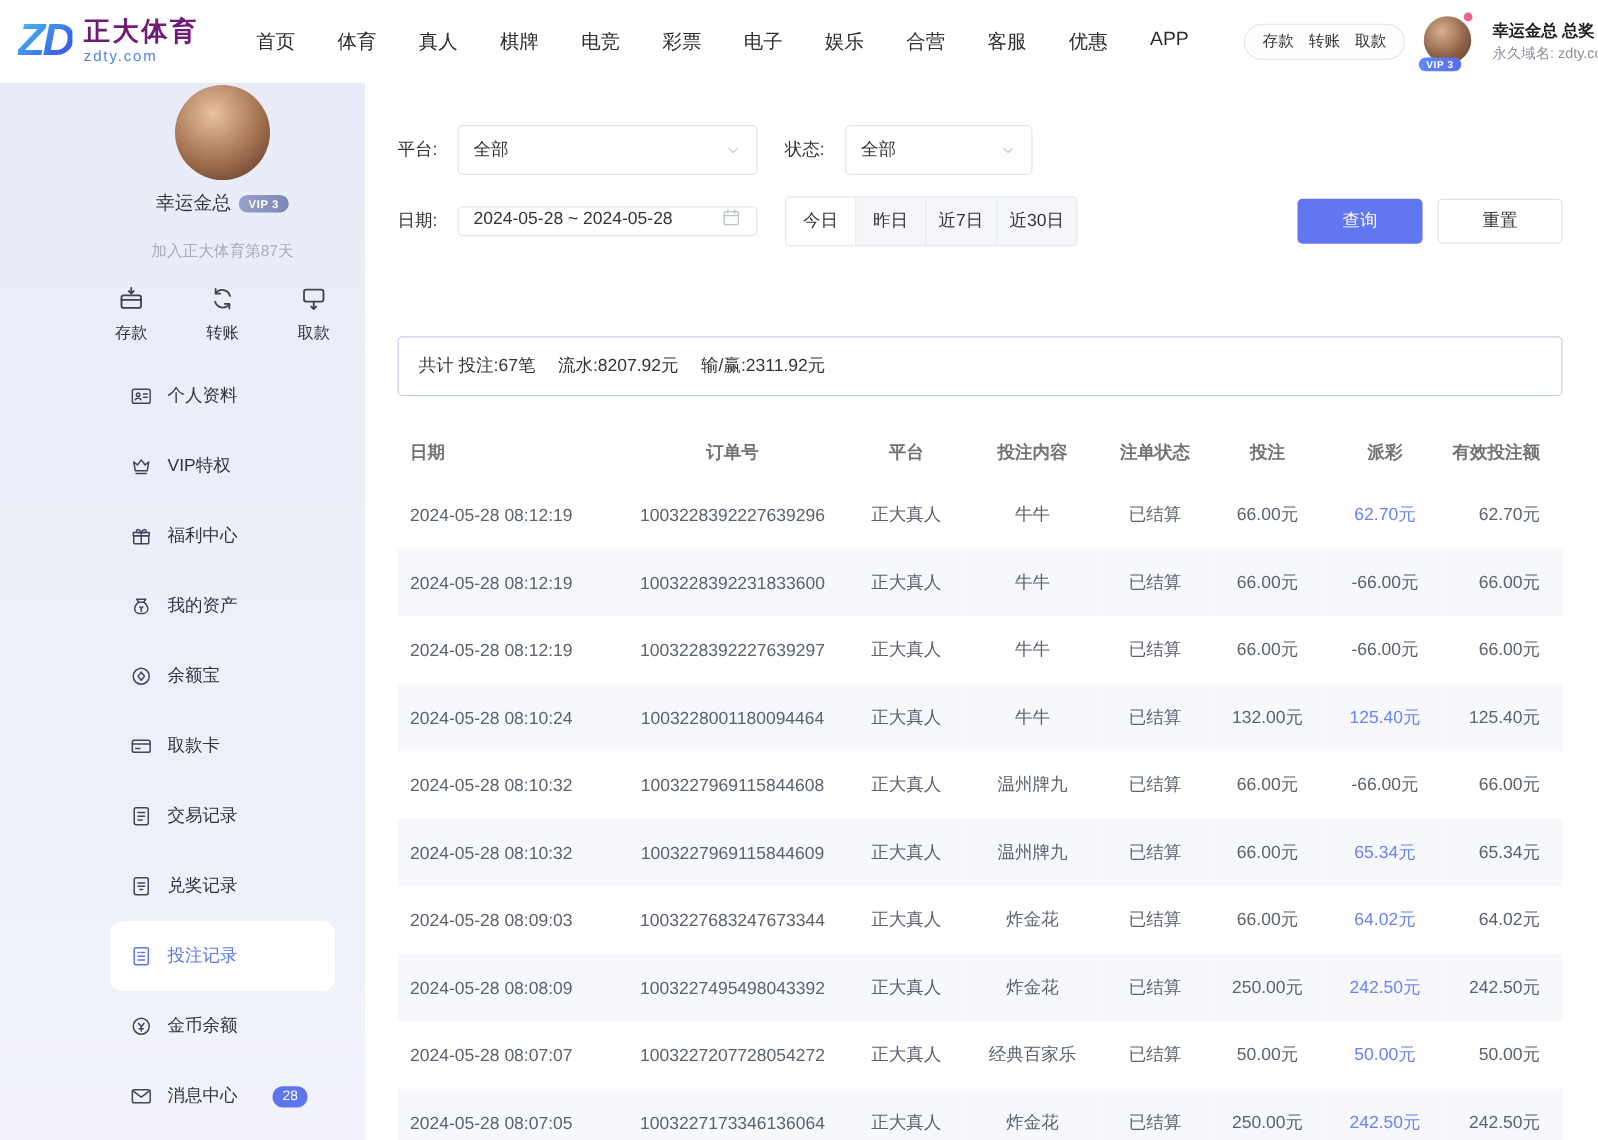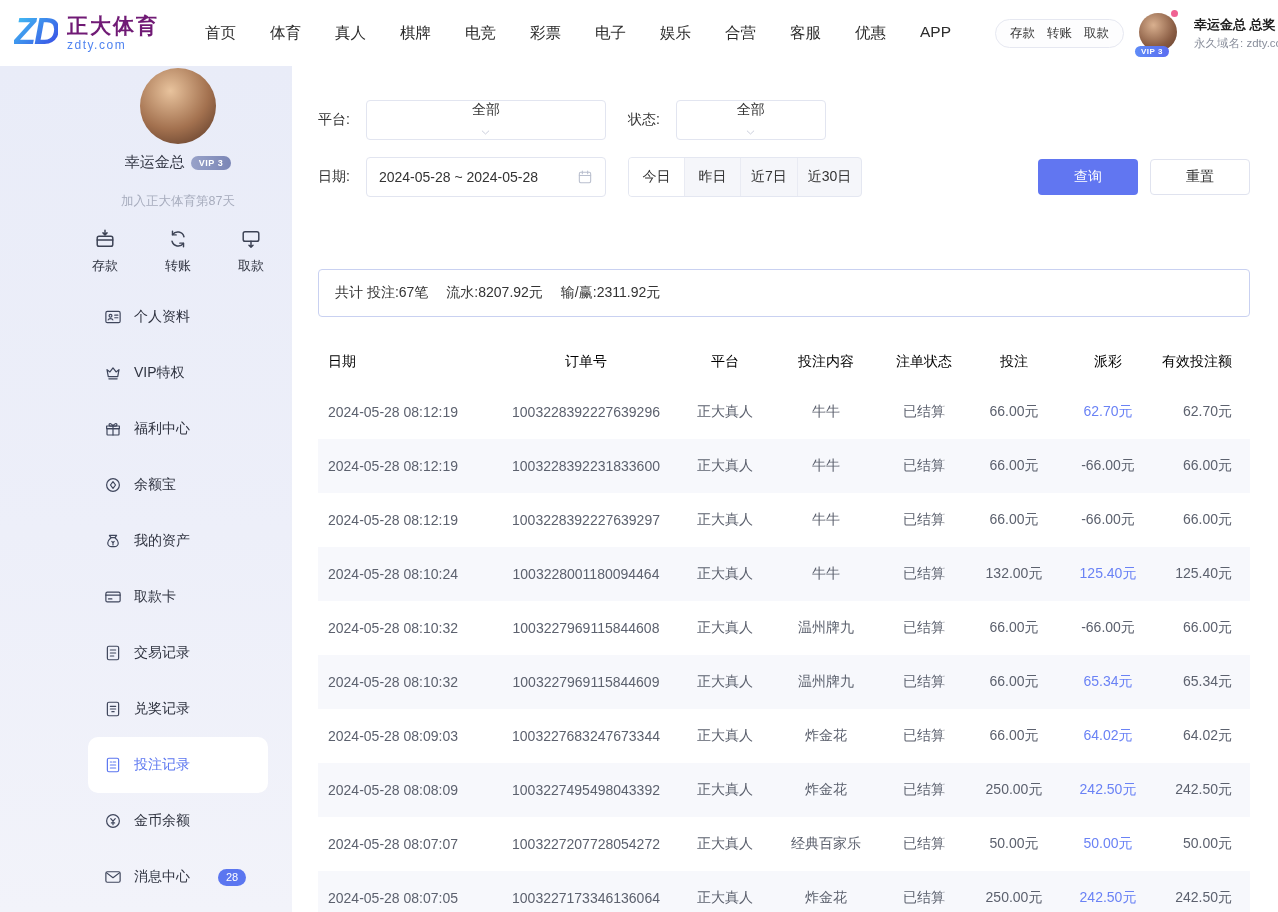--- a/index.html
+++ b/index.html
@@ -65,43 +65,43 @@
   .menu-badge{margin-left:16px;background:var(--badge-blue);color:#fff;font-size:11px;
     line-height:1;padding:3px 8px;border-radius:9px;}
 
   
   .main{flex:1;padding:34px 28px 0 26px;background:#fff;overflow:hidden;}
   .filter-row{display:flex;align-items:center;}
   .filter-row + .filter-row{margin-top:17px;}
   .f-label{font-size:14px;color:#333;margin-right:16px;white-space:nowrap;}
   .select{width:240px;height:40px;border:1px solid #e2e5f0;border-radius:4px;display:flex;
     align-items:center;justify-content:space-between;padding:0 12px;font-size:14px;color:#333;
-    cursor:pointer;background:#fff;flex-direction:column;}
+    cursor:pointer;background:#fff;}
   .select.small{width:150px;}
   .chevron{width:13px;height:13px;color:#c3c7d6;}
   .gap22{margin-left:22px;}
-  .date-input{width:240px;height:40px;border:1px solid #e2e5f0;border-radius:4px;display:flex;
-    align-items:center;justify-content:space-between;padding:0 12px;font-size:14px;color:#333;
+  .date-input{width:240px;height:24px;border:1px solid #e2e5f0;border-radius:4px;display:flex;
+    align-items:flex-start;justify-content:space-between;padding:0 12px;font-size:14px;color:#333;
     cursor:text;background:#fff;}
   .cal-icon{width:16px;height:16px;color:#b9bfce;}
   .segmented{display:flex;height:40px;border:1px solid #e4e7f1;border-radius:4px;overflow:hidden;
     margin-left:22px;background:#f5f6fa;}
   .segment{min-width:56px;padding:0 10px;display:flex;align-items:center;justify-content:center;
     font-size:14px;color:#333;cursor:pointer;border-right:1px solid #e9ebf3;white-space:nowrap;}
   .segment:last-child{border-right:none;}
   .segment.active{background:#fff;}
   .filter-buttons{margin-left:auto;display:flex;gap:12px;}
   .btn{width:100px;height:36px;border-radius:4px;font-size:14px;cursor:pointer;display:flex;
     align-items:center;justify-content:center;font-family:inherit;}
   .btn-primary{background:var(--accent);color:#fff;border:none;}
   .btn-secondary{background:#fff;border:1px solid #e0e3ef;color:#333;}
   .summary-box{margin-top:72px;height:48px;border:1px solid #c9d1f1;border-radius:4px;
     display:flex;align-items:center;padding:0 16px;gap:18px;font-size:14px;color:#333;}
   .bet-table{width:100%;border-collapse:collapse;table-layout:fixed;margin-top:22px;}
-  .bet-table th{height:46px;font-weight:normal;font-size:14px;color:#000000;}
+  .bet-table th{height:46px;font-weight:bold;font-size:14px;color:#737373;}
   .bet-table td{height:54px;font-size:14px;color:#5c616e;}
   .bet-table tbody tr:nth-child(even){background:#f7f8fc;}
   th.col-date,td.col-date{width:178px;text-align:left;padding-left:10px;}
   th.col-order,td.col-order{width:180px;text-align:center;}
   th.col-platform,td.col-platform{width:98px;text-align:center;}
   th.col-content,td.col-content{width:104px;text-align:center;}
   th.col-status,td.col-status{width:92px;text-align:center;}
   th.col-bet,td.col-bet{width:88px;text-align:center;}
   th.col-payout,td.col-payout{width:100px;text-align:center;}
   th.col-valid,td.col-valid{width:92px;text-align:right;padding-right:18px;}
@@ -221,35 +221,35 @@
               <path d="M3.5 8h17v3.5h-17z"></path>
               <path d="M12 8v12"></path>
               <path d="M12 8c-1.2-3.2-5.2-4.2-5.2-1.6S10 8 12 8zm0 0c1.2-3.2 5.2-4.2 5.2-1.6S14 8 12 8z"></path>
             </svg>
           </span>
           <span class="menu-label">福利中心</span>
         </li>
         <li class="menu-item">
           <span class="icon" style="width: 18px; height: 18px;">
             <svg viewBox="0 0 24 24">
-              <circle cx="12" cy="12" r="8.5"></circle>
-              <path d="M12 7.6l3.4 4.4-3.4 4.4-3.4-4.4z"></path>
-            </svg>
-          </span>
-          <span class="menu-label">余额宝</span>
-        </li>
-        <li class="menu-item">
-          <span class="icon" style="width: 18px; height: 18px;">
-            <svg viewBox="0 0 24 24">
               <path d="M9.3 7.6L7.2 4.5h9.6l-2.1 3.1"></path>
               <path d="M9.3 7.6h5.4c2.8 2.4 4.3 4.8 4.3 7a5 5 0 0 1-5 5h-4a5 5 0 0 1-5-5c0-2.2 1.5-4.6 4.3-7z"></path>
               <path d="M10.4 12.6l1.6 1.7 1.6-1.7M12 14.3v3"></path>
             </svg>
           </span>
           <span class="menu-label">我的资产</span>
+        </li>
+        <li class="menu-item">
+          <span class="icon" style="width: 18px; height: 18px;">
+            <svg viewBox="0 0 24 24">
+              <circle cx="12" cy="12" r="8.5"></circle>
+              <path d="M12 7.6l3.4 4.4-3.4 4.4-3.4-4.4z"></path>
+            </svg>
+          </span>
+          <span class="menu-label">余额宝</span>
         </li>
         <li class="menu-item">
           <span class="icon" style="width: 18px; height: 18px;">
             <svg viewBox="0 0 24 24">
               <rect x="2.5" y="5.5" width="19" height="13" rx="2"></rect>
               <path d="M2.5 9.5h19"></path>
               <path d="M6 14.5h4.5"></path>
             </svg>
           </span>
           <span class="menu-label">取款卡</span>

